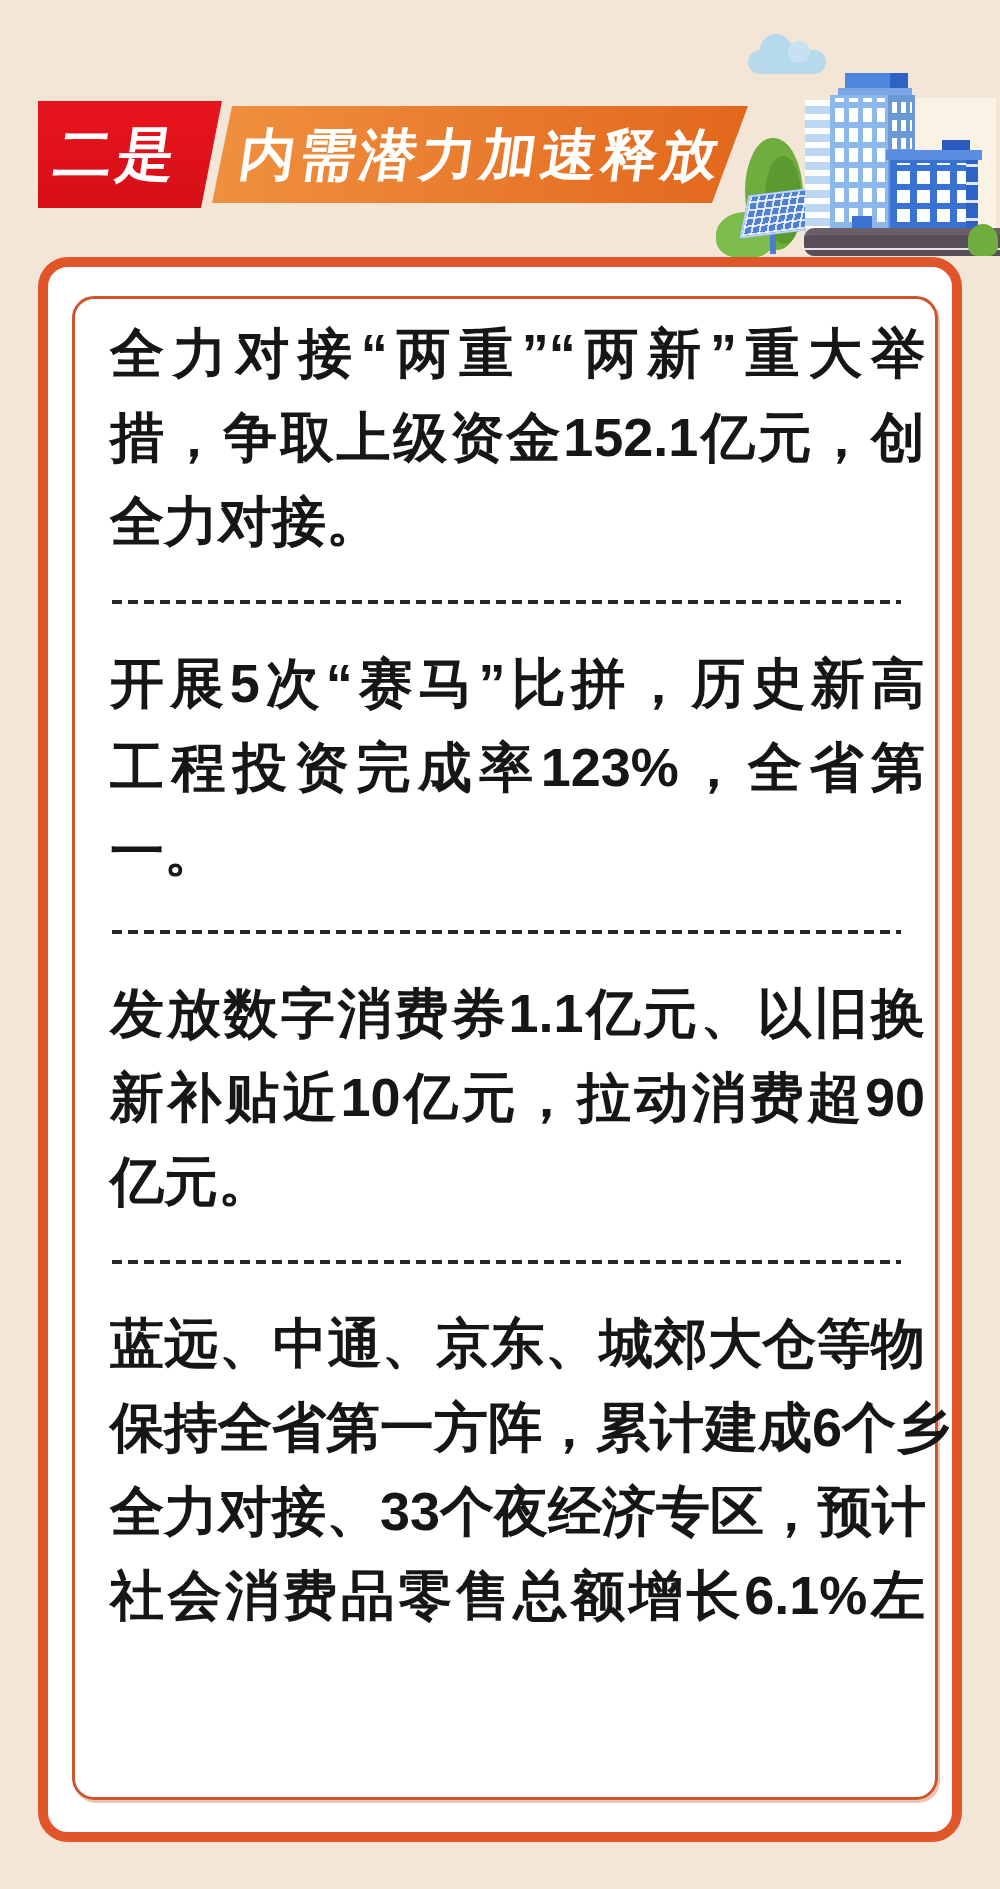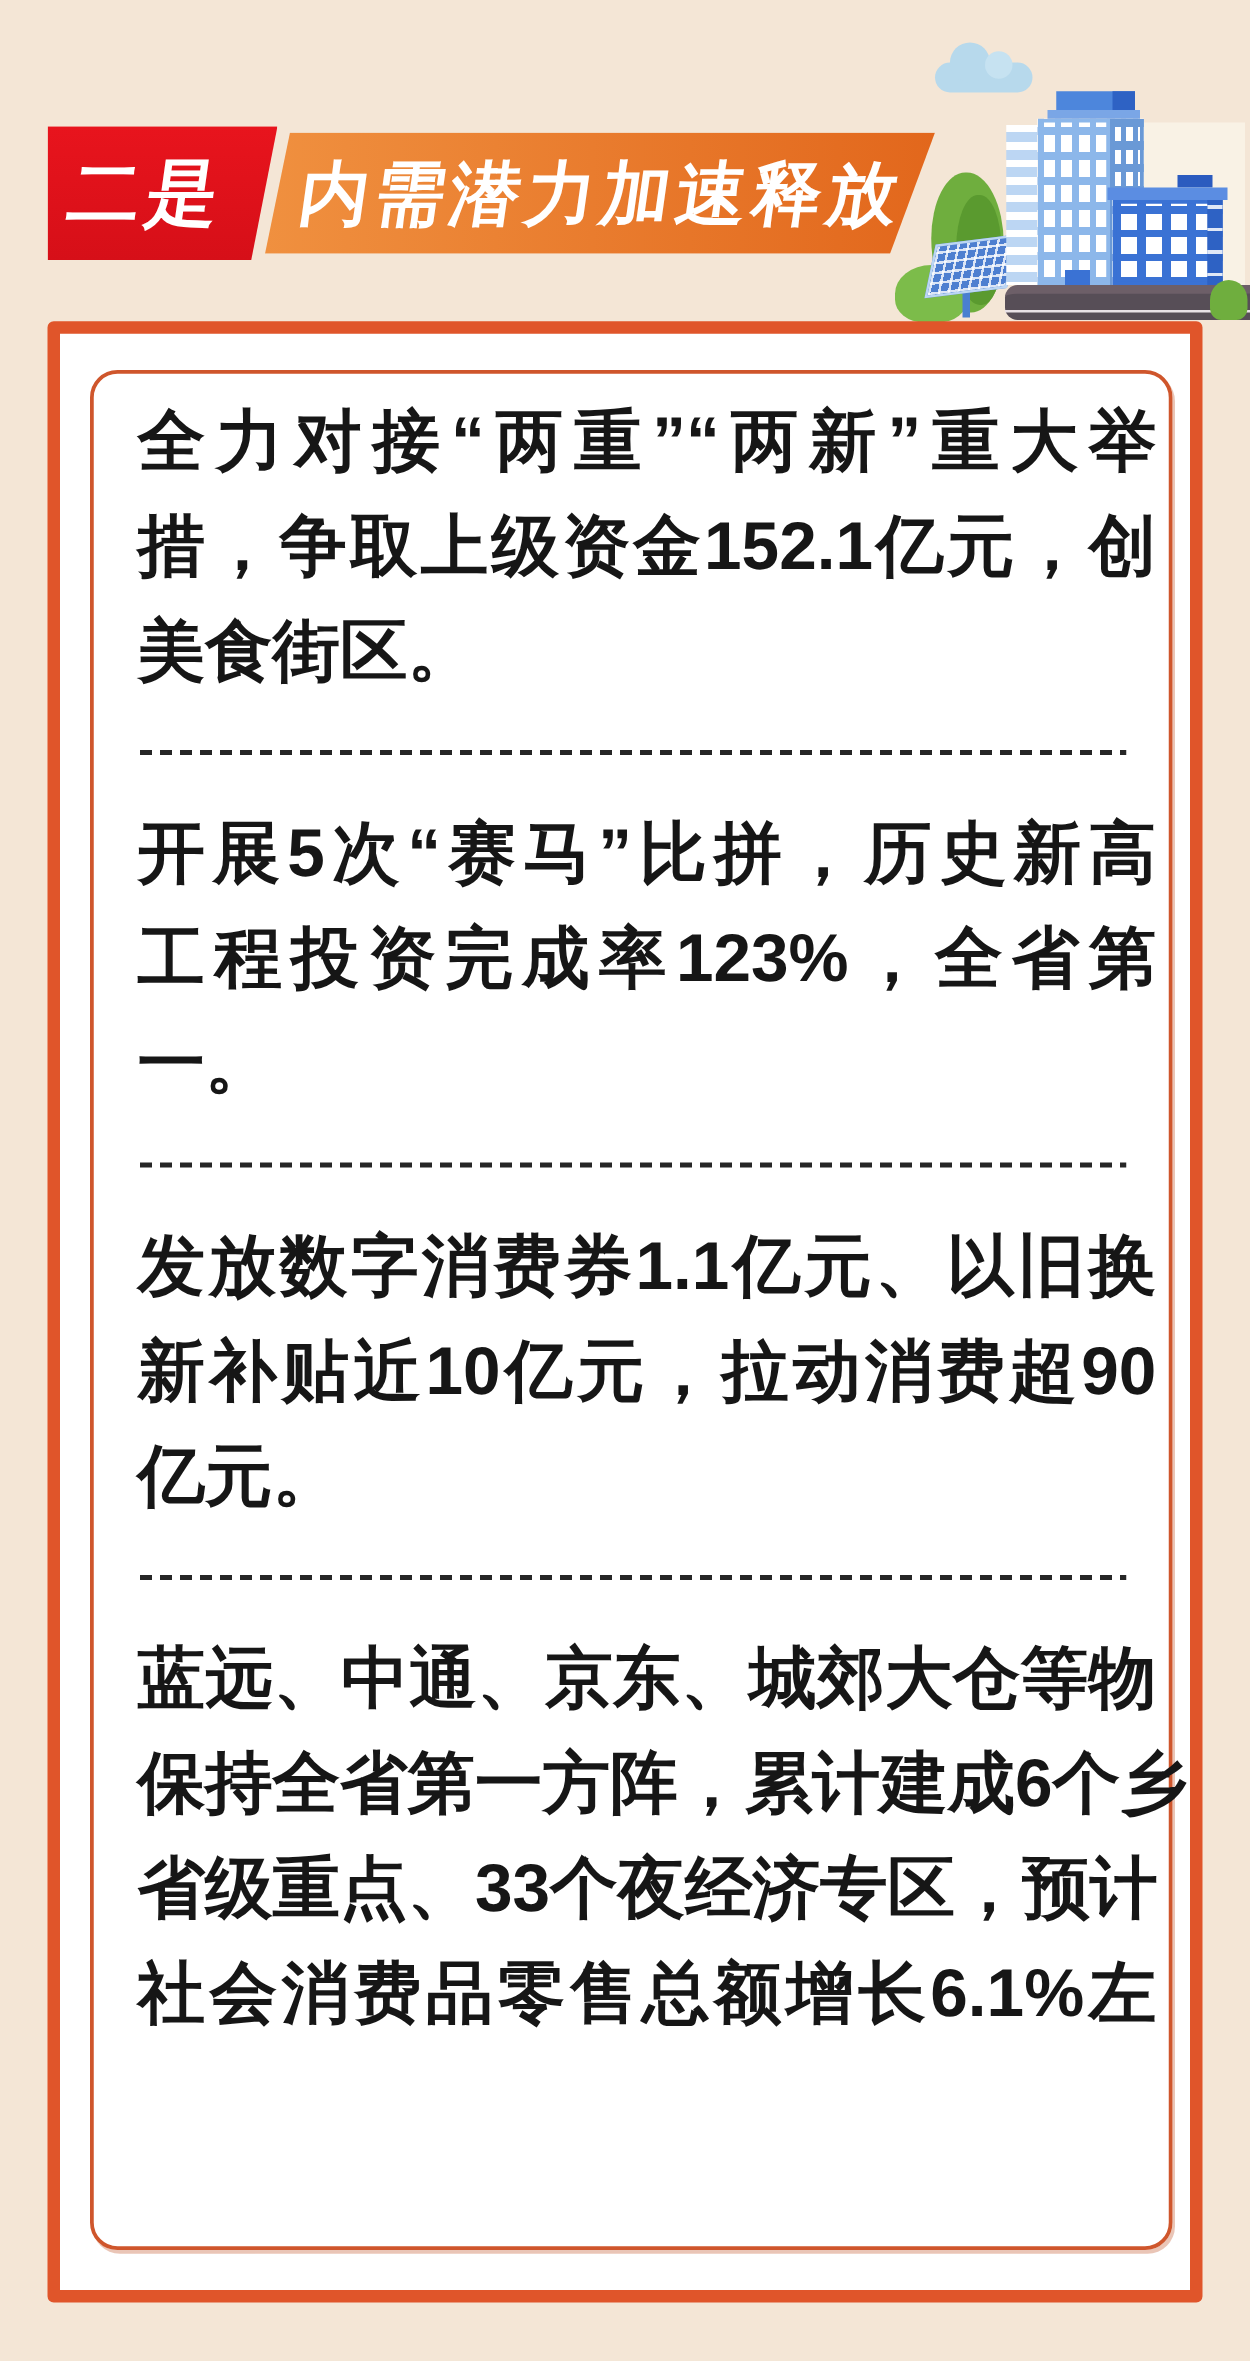--- a/index.html
+++ b/index.html
@@ -63,21 +63,21 @@
                      repeating-linear-gradient(90deg,var(--bld-dark) 0 7px,transparent 7px 20px);
     box-shadow:inset 0 0 0 3px var(--bld-dark);}
   .bld2-edge{position:absolute;left:966px;top:160px;width:12px;height:68px;background:var(--bld-darker);
     background-image:repeating-linear-gradient(0deg,var(--bld-darker) 0 7px,rgba(255,255,255,.85) 7px 10px,var(--bld-darker) 10px 18px);}
   .base{position:absolute;left:804px;top:228px;width:196px;height:28px;background:#574e57;
     border-radius:10px 0 0 10px;border-top:7px solid #6d5f68;box-sizing:border-box;}
   .base:after{content:"";position:absolute;left:0;right:0;bottom:6px;height:2px;background:#e9e2e6;}
 
   
   .card{position:absolute;left:38px;top:257px;width:924px;height:1585px;background:#fff;
-    border:10px solid var(--card-border);border-radius:5px;box-sizing:border-box;z-index:5;}
+    border:10px solid var(--card-border);border-radius:30px;box-sizing:border-box;z-index:5;}
   .card-inner{position:absolute;left:24px;top:29px;width:866px;height:1504px;
     border:3px solid var(--inner-border);border-radius:22px;box-sizing:border-box;
     box-shadow:2px 3px 0 rgba(196,88,46,.35);}
   .card-content{position:absolute;left:35px;top:12px;width:815px;}
   .line{height:84px;line-height:84px;font-size:54px;font-weight:bold;color:var(--ink);white-space:nowrap;}
   .line.fill{text-align:justify;text-align-last:justify;}
   .dash{height:4px;margin:37px 24px 37px 2px;
     background:repeating-linear-gradient(90deg,var(--dash) 0 10px,transparent 10px 16px);}
 </style>
 </head>
@@ -111,38 +111,38 @@
     <div class="base"></div>
     <div class="bush-right"></div>
   </div>
 
   <div class="card">
     <div class="card-inner">
       <div class="card-content">
           <div>
             <div class="line fill">全力对接“两重”“两新”重大举</div>
             <div class="line fill">措，争取上级资金152.1亿元，创</div>
-            <div class="line">美食街区。</div>
+            <div class="line">全力对接。</div>
           </div>
           <div class="dash"></div>
           <div>
             <div class="line fill">开展5次“赛马”比拼，历史新高</div>
             <div class="line fill">工程投资完成率123%，全省第</div>
             <div class="line">一。</div>
           </div>
           <div class="dash"></div>
           <div>
             <div class="line fill">发放数字消费券1.1亿元、以旧换</div>
             <div class="line fill">新补贴近10亿元，拉动消费超90</div>
             <div class="line">亿元。</div>
           </div>
           <div class="dash"></div>
           <div>
             <div class="line fill">蓝远、中通、京东、城郊大仓等物</div>
             <div class="line fill">保持全省第一方阵，累计建成6个乡</div>
-            <div class="line fill">省级重点、33个夜经济专区，预计</div>
+            <div class="line fill">全力对接、33个夜经济专区，预计</div>
             <div class="line fill">社会消费品零售总额增长6.1%左</div>
           </div>
         </div>
     </div>
   </div>
 
 </div>
 
 </body></html>

